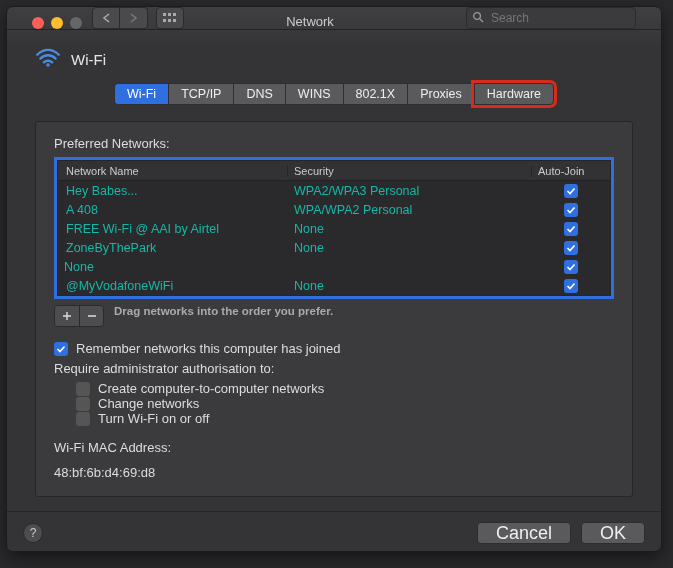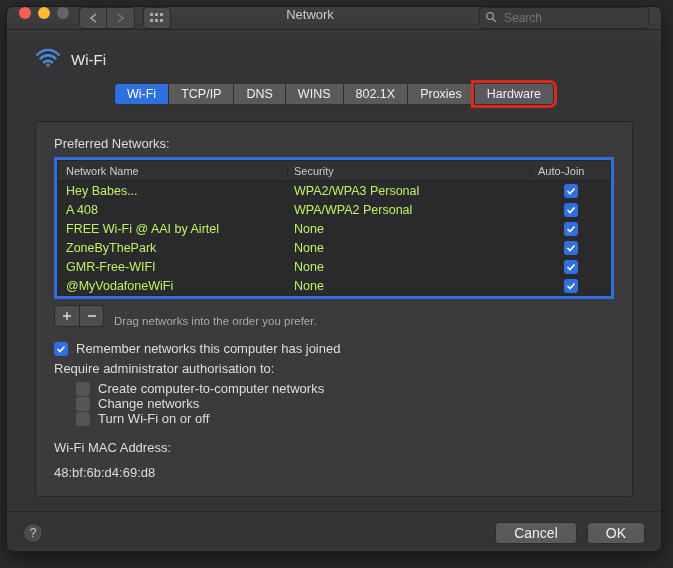--- a/index.html
+++ b/index.html
@@ -11,21 +11,21 @@
     overflow: hidden; position: relative;
   }
   .window {
     position: absolute; left: 6px; top: 6px; width: 656px; height: 546px;
     background: linear-gradient(#3f3f41, #343436 42px, #343436);
     border: 1px solid #1b1b1c; border-radius: 7px;
     box-shadow: 0 6px 18px rgba(0,0,0,.5);
     display: flex; flex-direction: column;
   }
   .titlebar {
-    height: 36px; display: flex; align-items: flex-start; padding: 0 12px;
+    height: 36px; display: flex; align-items: flex-end; padding: 0 25px;
     border-bottom: 1px solid #232325;
   }
   .traffic { display: flex; gap: 7px; margin-right: 10px; }
   .dot { width: 12px; height: 12px; border-radius: 50%; }
   .dot.red { background: #ff5f57; }
   .dot.yellow { background: #febc2e; }
   .dot.green { background: #666; }
   .tb-btn {
     height: 22px; background: #4a4a4c; border: 1px solid #2b2b2d;
     border-radius: 4px; display: flex; align-items: center; justify-content: center;
@@ -70,52 +70,52 @@
   }
   .table-inner { border: 1px solid #262628; background: #2a2a2c; }
   .thead {
     display: flex; background: #323234; height: 20px; align-items: center;
     font-size: 11px; color: #ccc; border-bottom: 1px solid #222;
   }
   .th-name { flex: 0 0 230px; padding-left: 8px; border-right: 1px solid #262628; }
   .th-sec  { flex: 1; padding-left: 6px; border-right: 1px solid #262628; }
   .th-join { flex: 0 0 78px; padding-left: 6px; }
   .tbody { }
-  .trow { display: flex; height: 19px; align-items: center; font-size: 12.5px; color: #bef264; }
+  .trow { display: flex; height: 19px; align-items: center; font-size: 12.5px; color: #14b8a6; }
   .td-name { flex: 0 0 230px; padding-left: 8px; white-space: nowrap; overflow: hidden; }
   .td-sec  { flex: 1; padding-left: 6px; }
   .td-join { flex: 0 0 78px; display: flex; justify-content: center; }
   .chk {
     width: 14px; height: 14px; border-radius: 3px; background: #2f6fe0;
     display: flex; align-items: center; justify-content: center; color: #fff;
   }
   .chk.off { background: #555; }
   .chk svg { width: 10px; height: 10px; }
-  .addremove { display: flex; align-items: flex-end; gap: 10px; margin-top: 6px; }
+  .addremove { display: flex; align-items: flex-start; gap: 10px; margin-top: 6px; font-weight: bold; }
   .ar-btns { display: flex; border: 1px solid #2b2b2d; border-radius: 4px; overflow: hidden; }
   .ar-btn { width: 24px; height: 20px; background: #4d4d4f; display: flex; align-items: center; justify-content: center; color: #ddd; }
   .ar-btn + .ar-btn { border-left: 1px solid #2b2b2d; }
   .hint { font-size: 11.5px; color: #aaa; }
   .opts { margin-top: 14px; display: flex; flex-direction: column; gap: 5px; }
   .opt-row { display: flex; align-items: flex-end; gap: 8px; font-size: 13px; color: #ddd; }
   .indent { padding-left: 22px; }
   .mac-row { margin-top: 14px; display: flex; gap: 10px; font-size: 13px; color: #ddd; flex-direction: column; }
   .footer {
     display: flex; align-items: center; padding: 10px 16px; gap: 10px;
     border-top: 1px solid #262628;
   }
   .help {
     width: 20px; height: 20px; border-radius: 50%; background: #4d4d4f;
     border: 1px solid #2b2b2d; color: #ccc; display: flex; align-items: center; justify-content: center;
     font-size: 12px;
   }
   .spacer { flex: 1; }
   .btn {
     height: 22px; padding: 0 18px; border-radius: 4px; background: #5a5a5c;
-    border: 1px solid #2d2d2f; color: #eee; font-size: 14px; display: flex; align-items: center;
+    border: 1px solid #2d2d2f; color: #eee; font-size: 18px; display: flex; align-items: center;
   }
 </style>
 </head>
 <body>
 
 <div class="window">
 
   <div class="titlebar">
     <div class="traffic">
       <div class="dot red"></div>
@@ -230,21 +230,20 @@
                 <div class="td-sec">None</div>
                 <div class="td-join">
                   <span class="chk">
                     <svg viewBox="0 0 10 10">
                       <path d="M1.5 5 L4 7.5 L8.5 2.5" stroke="#fff" stroke-width="1.6" fill="none"></path>
                     </svg>
                   </span>
                 </div>
               </div>
               <div class="trow">
-                <div class="td-name"> GMR-Free-WIFI</div>
                 <div class="td-sec">None</div>
                 <div class="td-join">
                   <span class="chk">
                     <svg viewBox="0 0 10 10">
                       <path d="M1.5 5 L4 7.5 L8.5 2.5" stroke="#fff" stroke-width="1.6" fill="none"></path>
                     </svg>
                   </span>
                 </div>
               </div>
               <div class="trow">

